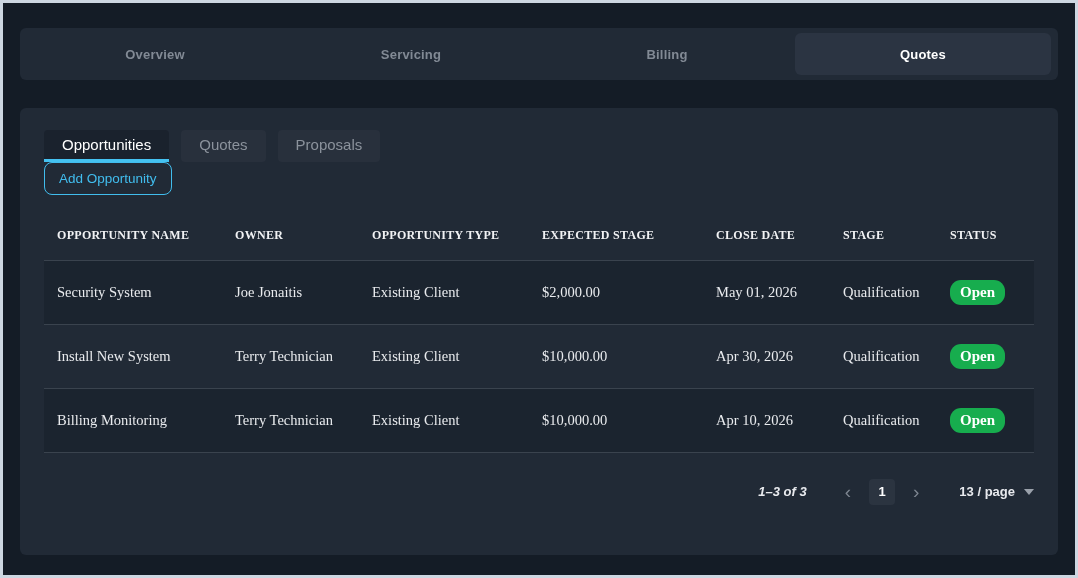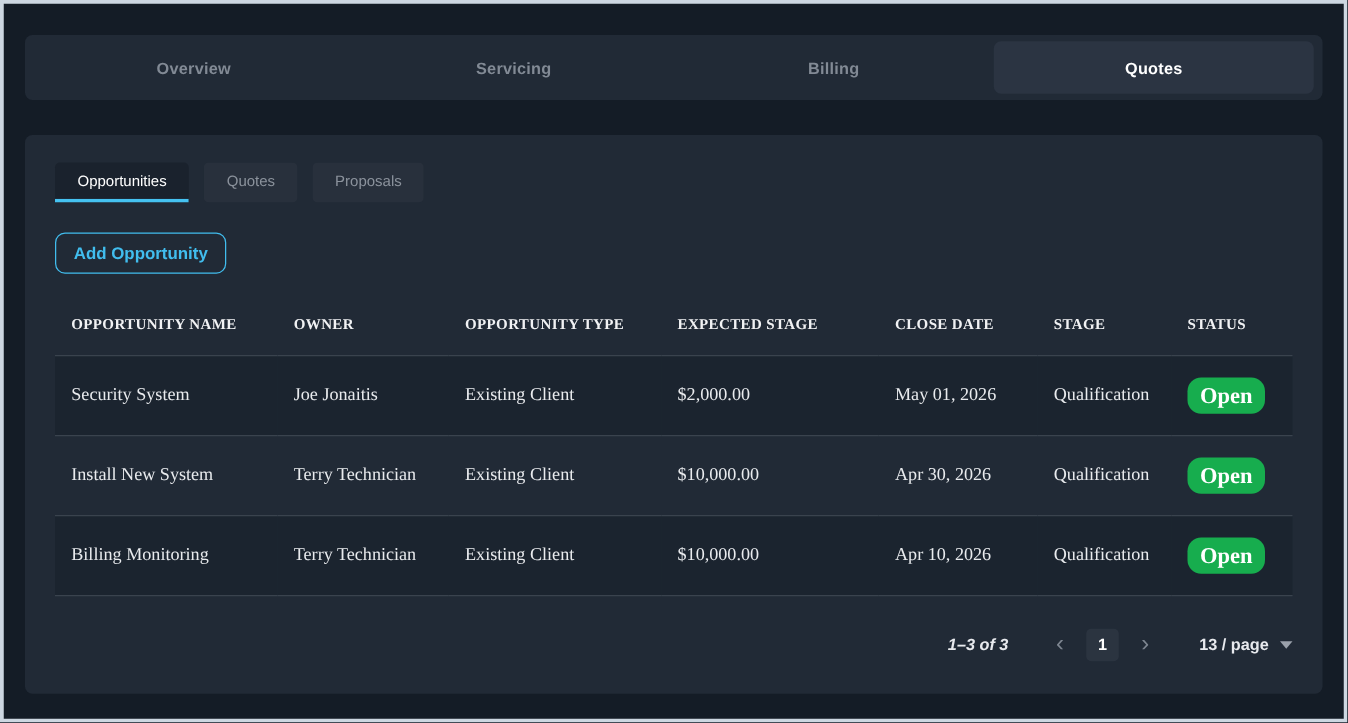--- a/index.html
+++ b/index.html
@@ -38,42 +38,41 @@
     margin: 28px 17px 0;
     height: 447px;
     background: #212a36;
     border-radius: 6px;
     padding: 22px 24px 0;
   }
   .subtabs { display: flex; gap: 12px; height: 32px; }
   .subtab {
     display: flex; align-items: center;
     padding: 0 18px;
-    font-size: 12px;
+    font-size: 15px;
     color: #8b929c;
     background: #28303c;
     border-radius: 4px;
     border-bottom: 3px solid transparent;
     cursor: pointer;
   }
   .subtab.active {
     background: #1a222d;
     color: #ffffff;
     border-bottom: 3px solid #45c2f1;
     border-bottom-left-radius: 0;
     border-bottom-right-radius: 0;
   }
   .add-btn {
-    margin-top: 24px;
     display: inline-block;
     background: transparent;
     border: 1.5px solid #41bdee;
     color: #41bdee;
     font-family: inherit;
-    font-size: 13.5px; font-weight: bold;
+    font-size: 13.5px; font-weight: normal;
     padding: 8px 14px;
     border-radius: 8px;
     cursor: pointer;
   }
   
   table {
     margin-top: 16px;
     width: 100%;
     border-collapse: collapse;
     table-layout: fixed;
@@ -99,21 +98,21 @@
     height: 64px;
     padding: 0 0 0 13px;
     font-size: 14.5px;
     color: #e9ebee;
     border-bottom: 1px solid #3a434e;
   }
   tbody tr:nth-child(odd) { background: #1b242f; }
   .badge {
     display: inline-block;
     color: #ffffff;
-    font-size: 18px; font-weight: bold;
+    font-size: 15px; font-weight: bold;
     padding: 4px 10px;
     border-radius: 11px;
   }
   
   .pagination {
     margin-top: 26px;
     display: flex;
     justify-content: flex-end;
     align-items: center;
     color: #e8eaee;

